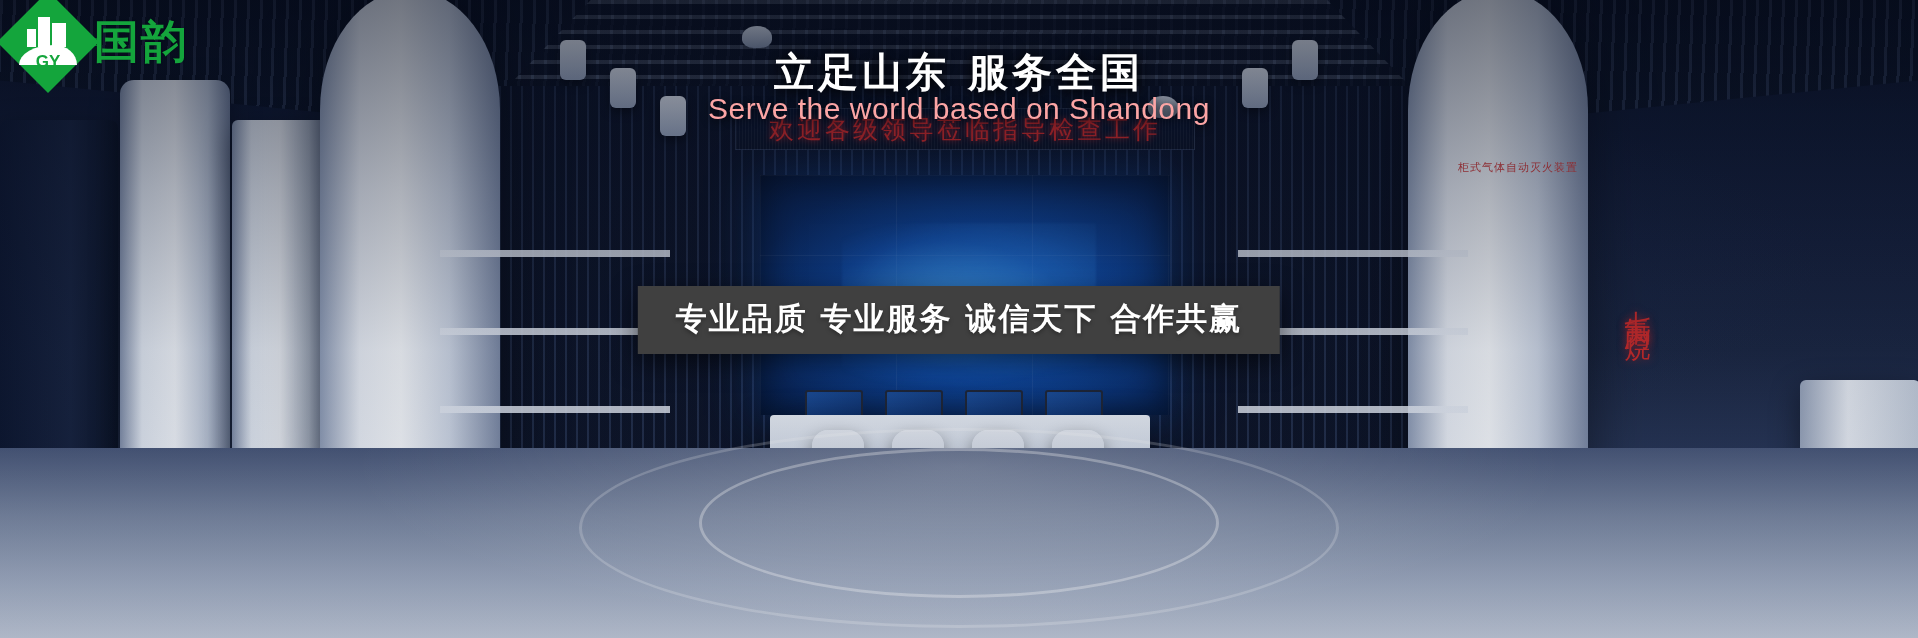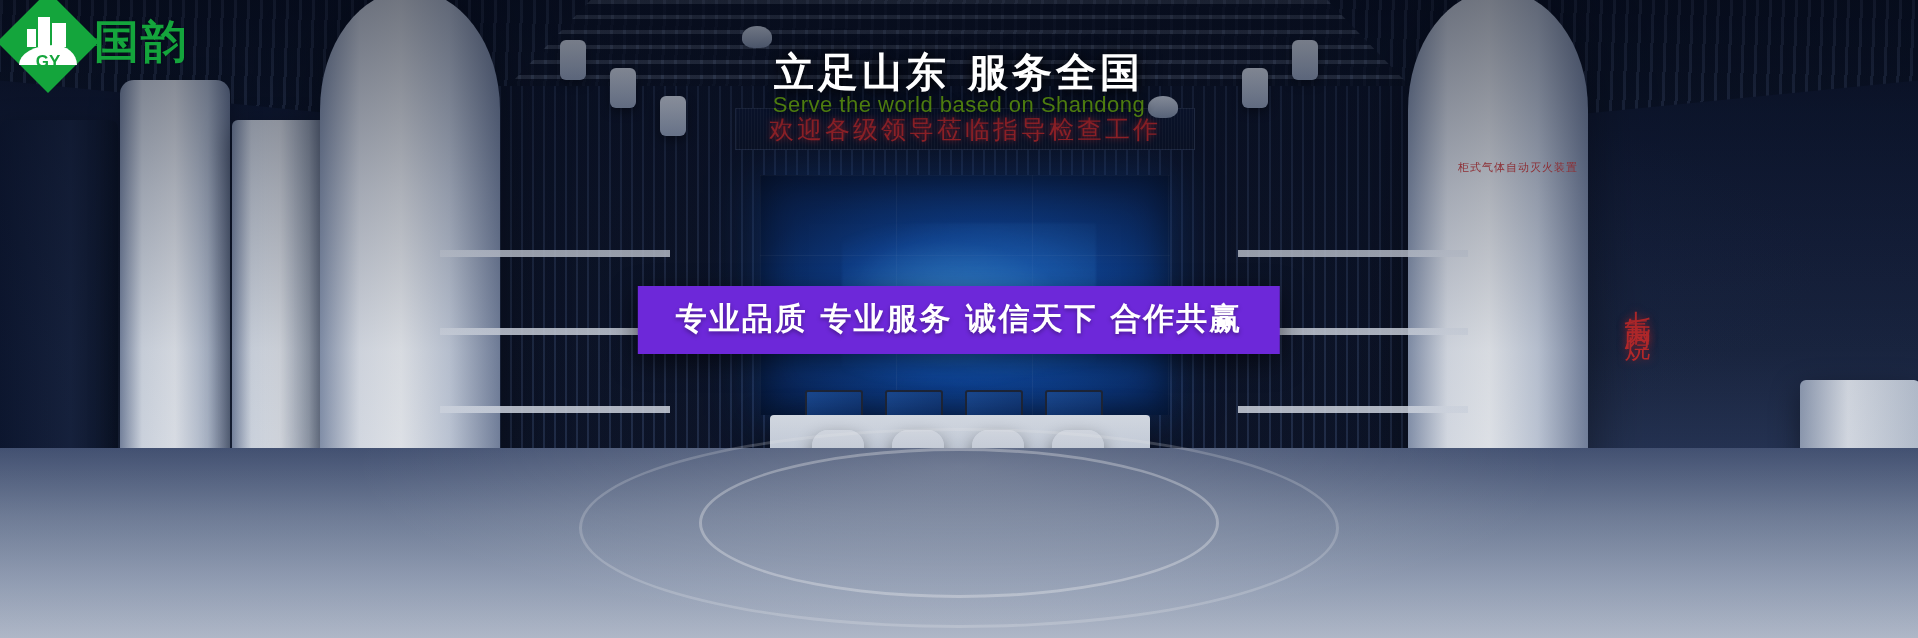--- a/index.html
+++ b/index.html
@@ -195,21 +195,21 @@
   .content { position: absolute; inset: 0; z-index: 30; text-align: center; }
 
   .tagline-cn {
     position: absolute; left: 0; right: 0; top: 45px;
     color: #ffffff; font-size: 40px; font-weight: bold; letter-spacing: 4px;
     font-family: "DejaVu Sans", sans-serif;
     text-shadow: 0 2px 10px rgba(0,0,0,.85), 0 0 22px rgba(0,0,0,.6);
   }
   .tagline-en {
     position: absolute; left: 0; right: 0; top: 92px;
-    color: #4d7c0f; font-size: 22px; letter-spacing: .5px;
+    color: #fca5a5; font-size: 30px; letter-spacing: .5px;
     font-family: "Liberation Sans", sans-serif;
     text-shadow: 0 2px 8px rgba(0,0,0,.9);
   }
 
   .headline {
     position: absolute; left: 0; right: 0; top: 125px;
     font-size: 64px; font-weight: bold; letter-spacing: 1px;
     color: #ffffff;
     font-family: "DejaVu Sans", sans-serif;
     -webkit-text-stroke: 5px #16223f;
@@ -224,21 +224,21 @@
     color: #ffffff;
     font-family: "Liberation Sans", sans-serif;
     -webkit-text-stroke: 3px #1b2a4c;
     paint-order: stroke fill;
     text-shadow: 0 3px 10px rgba(0,0,0,.7);
     white-space: nowrap;
   }
 
   .slogan-bar {
     position: absolute; left: 50%; transform: translateX(-50%); top: 286px;
-    background: #6d28d9;
+    background: #404040;
     padding: 12px 38px 14px;
     box-shadow: 0 8px 26px rgba(0,0,0,.55);
   }
   .slogan-text {
     color: #ffffff; font-size: 31px; font-weight: bold; letter-spacing: 2px;
     font-family: "DejaVu Sans", sans-serif;
     white-space: nowrap;
     text-shadow: 0 2px 4px rgba(0,0,0,.35);
   }
 

